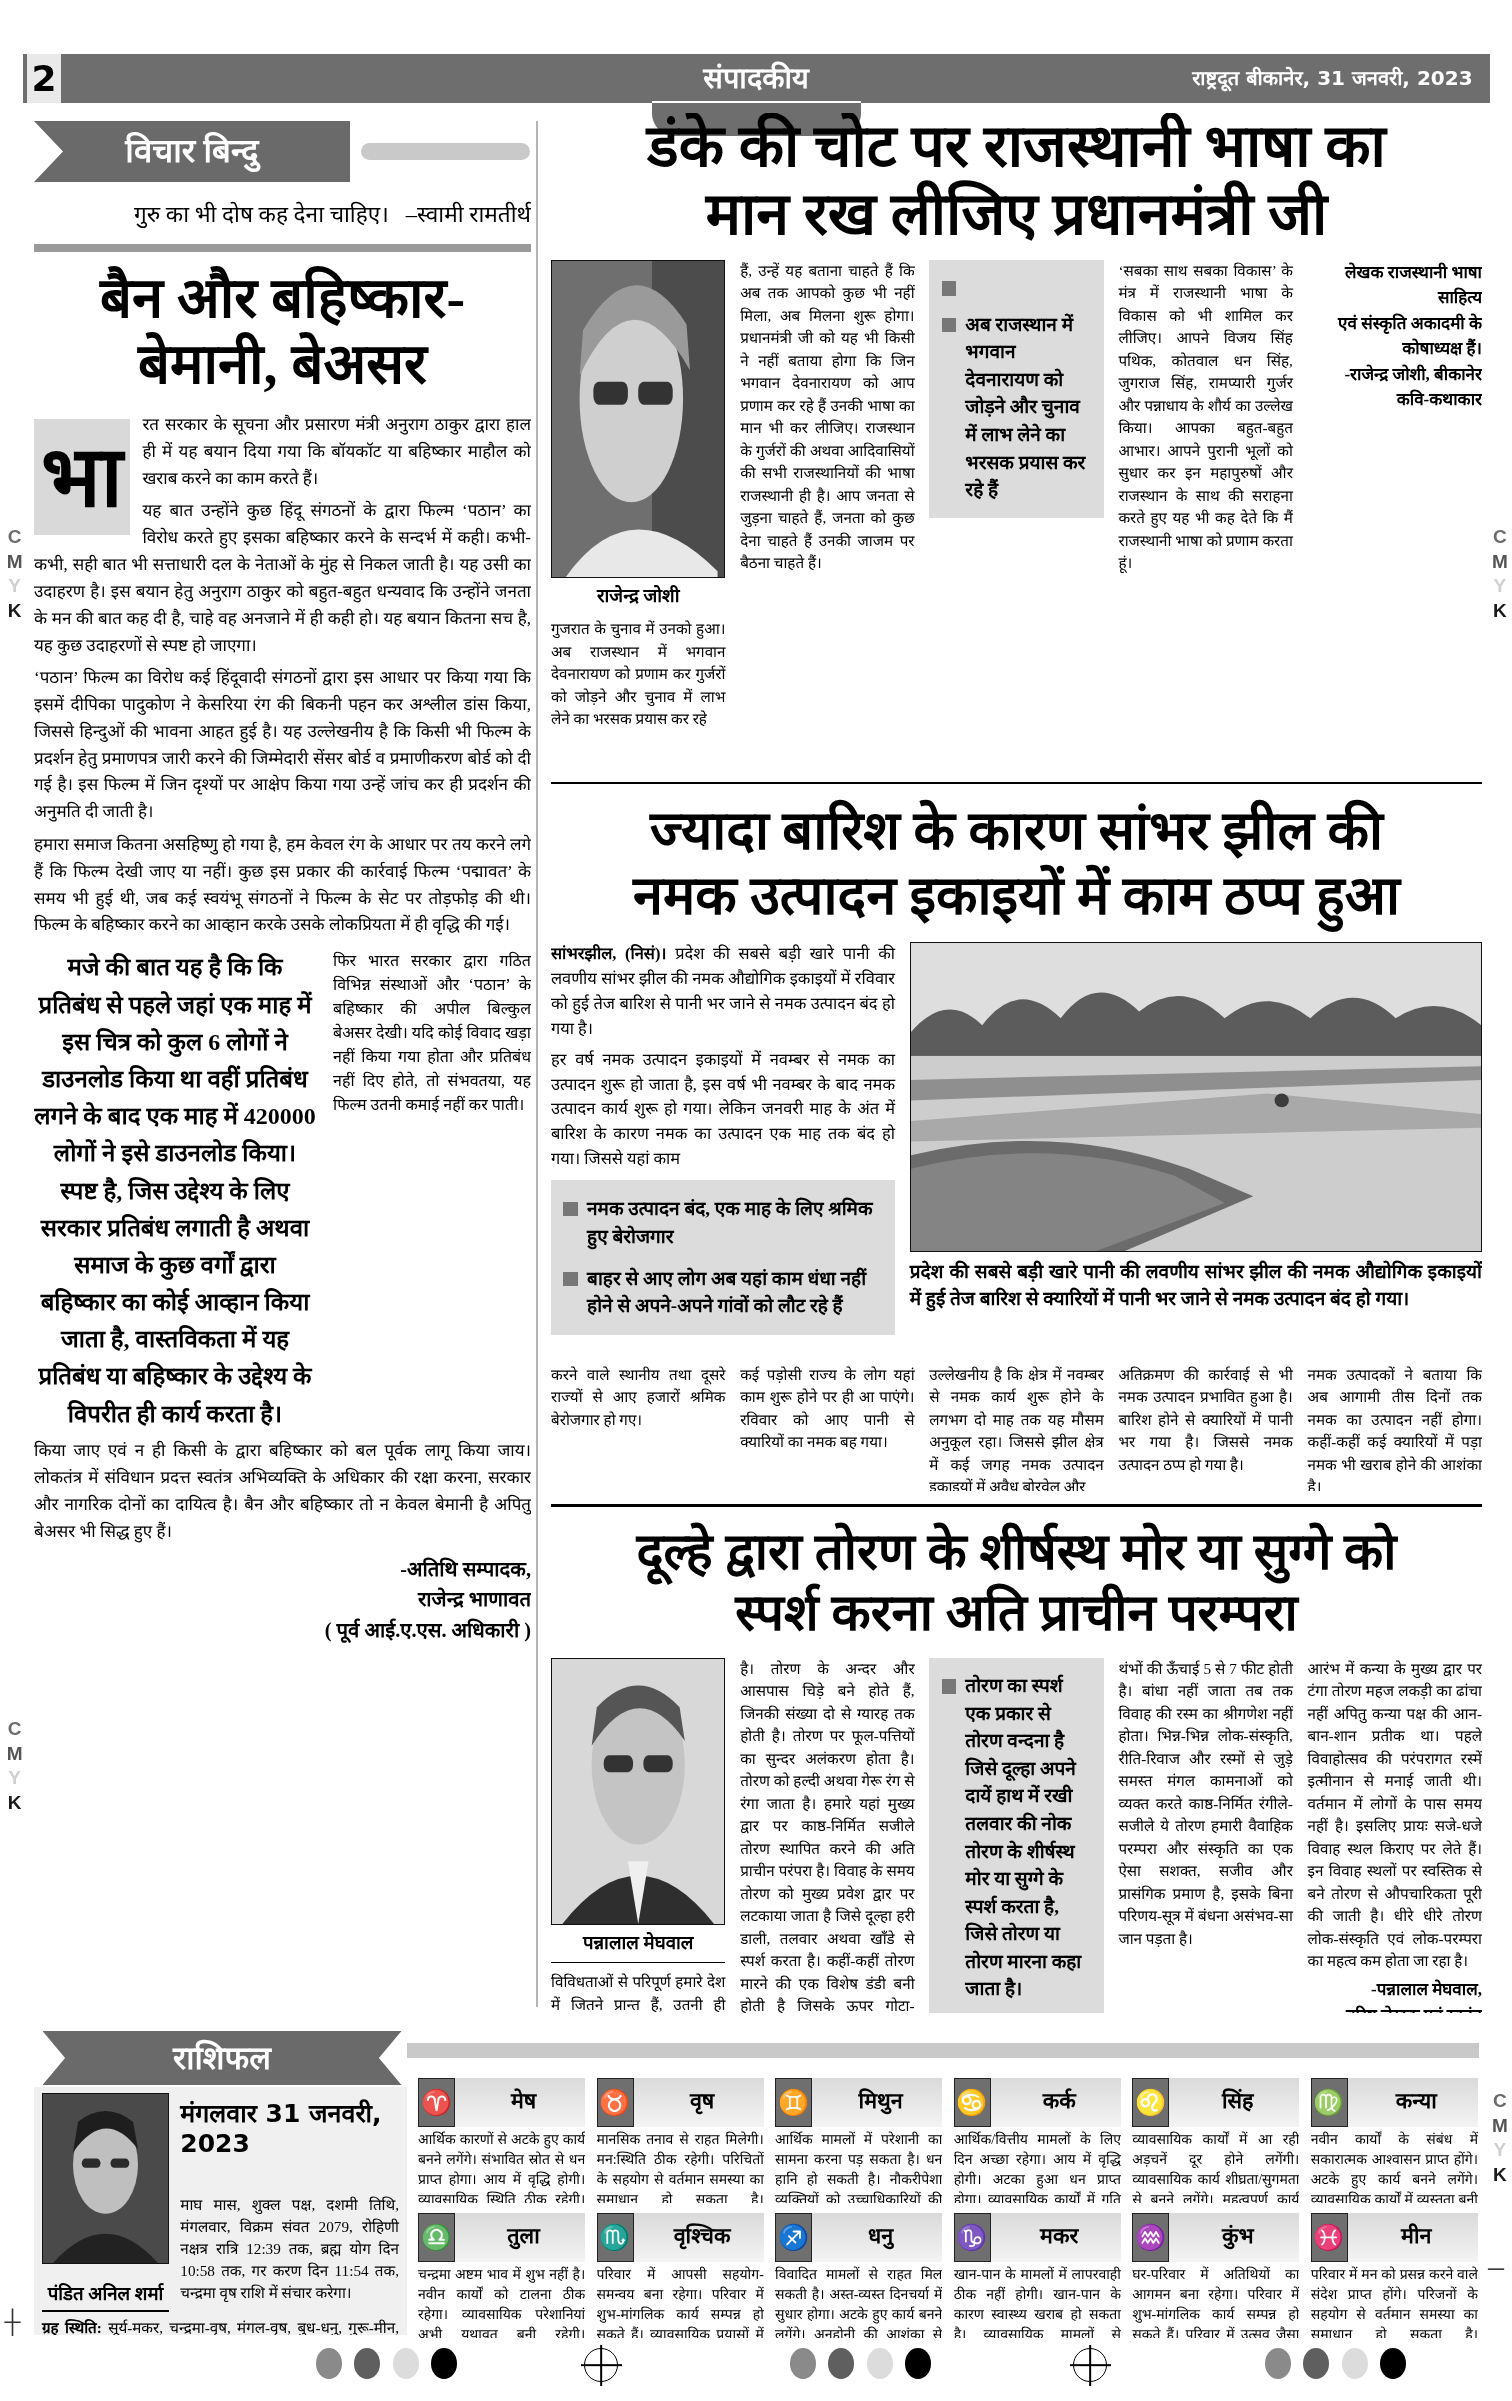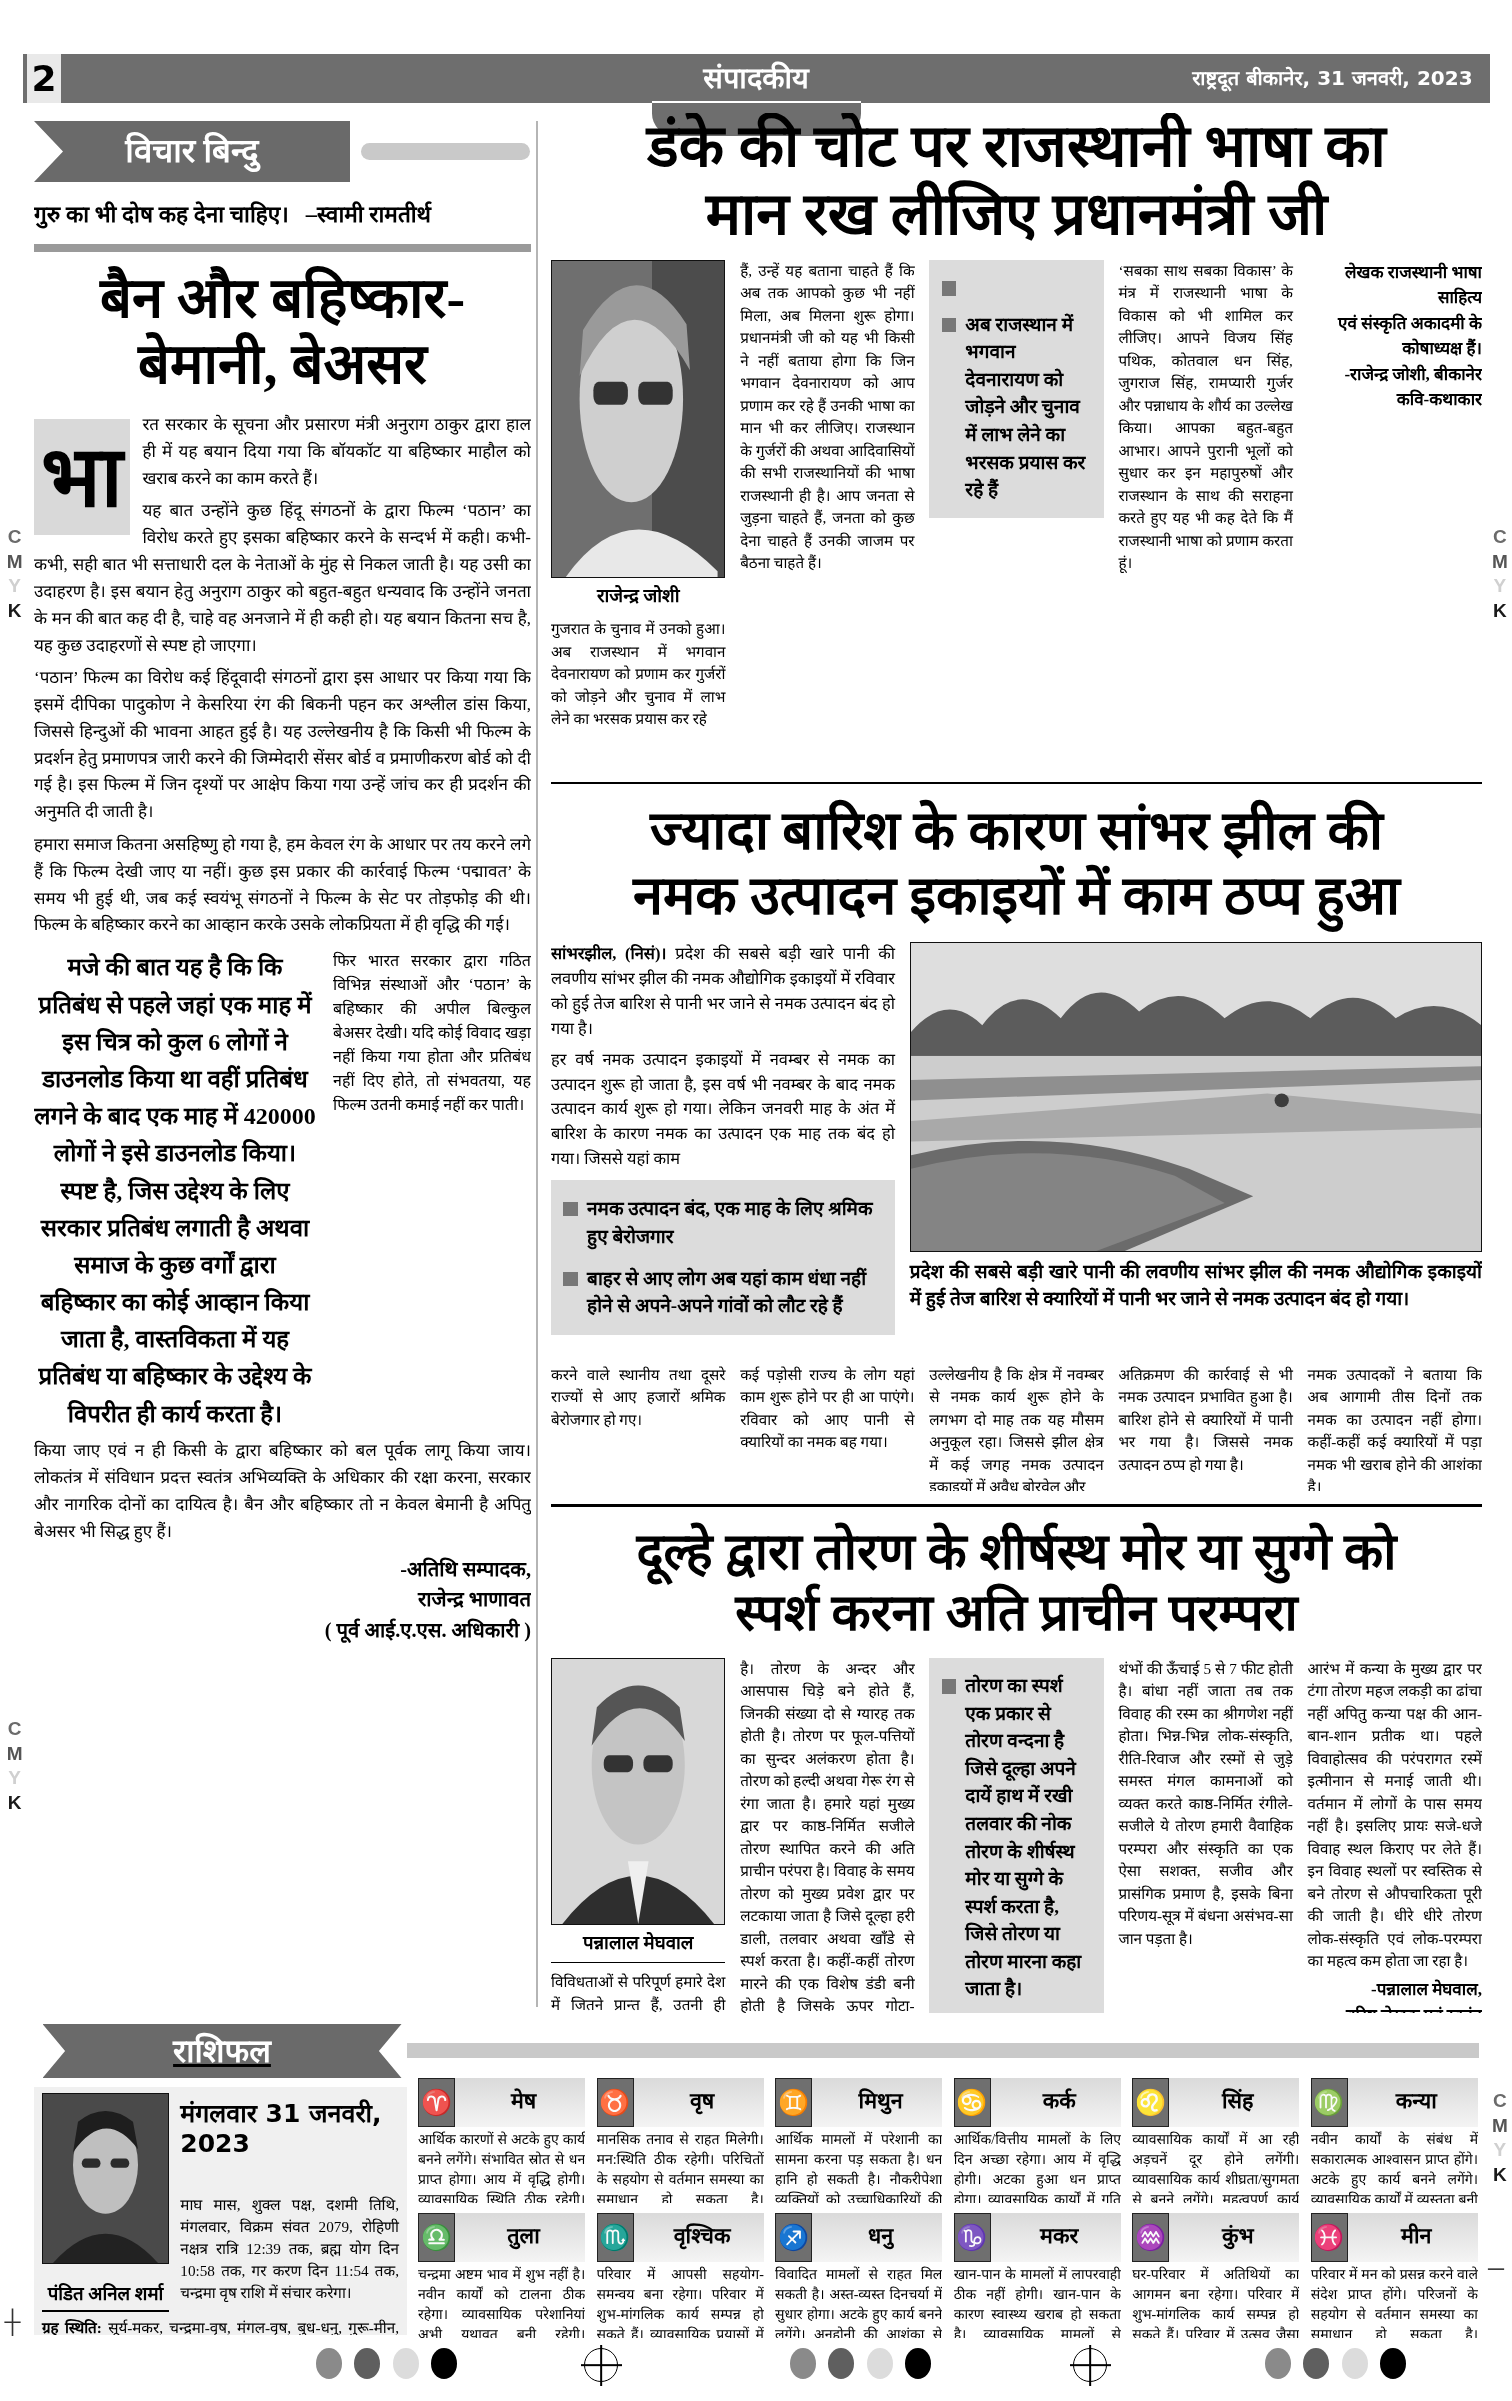--- a/index.html
+++ b/index.html
@@ -17,21 +17,21 @@
   .header-tab{left:652px;top:101px;width:209px;height:33px;background:#6e6e6e;
            border-radius:0 0 22.6px 22.6px;border-top:2.3px solid #fff;}
   
   .leftcol{left:34px;top:121px;width:497px;height:1889px;overflow:hidden;}
   .vrule{left:536px;top:121px;width:2.3px;height:1886px;background:#b5b5b5;}
   .vb-banner{position:relative;width:316px;height:61px;background:#6a6a6a;
       clip-path:polygon(0 0,100% 0,100% 100%,0 100%,29px 50%);}
   .vb-banner span{display:block;text-align:center;color:#fff;font-weight:bold;
       font-size:33px;line-height:61px;}
   .vb-bar{position:absolute;left:327px;top:21.5px;width:169px;height:17px;background:#c9c9c9;border-radius:8.5px;}
-  .quote-line{margin-top:16px;font-weight:bold;font-size:22.6px;text-align:left;}
+  .quote-line{margin-top:16px;font-weight:normal;font-size:22.6px;text-align:right;}
   .gray-rule{margin-top:14.7px;height:8px;background:#9a9a9a;}
   .lc-headline{margin-top:13.6px;font-weight:bold;font-size:56px;line-height:1.18;text-align:center;}
   .dropcap{float:left;width:96px;height:116px;background:#d9d9d9;font-weight:bold;
       font-size:85px;line-height:116px;text-align:center;margin:6.8px 12.4px 3.4px 0;}
   .lc-body p{font-size:17px;line-height:1.58;text-align:justify;margin:0 0 5.6px 0;}
   .pullrow{display:flex;gap:17px;margin:10.2px 0 5.6px 0;}
   .pullquote{flex:0 0 282px;font-weight:bold;font-size:24px;line-height:1.55;text-align:center;}
   .pullside{flex:1;font-size:16px;line-height:1.5;text-align:justify;}
   .lc-byline{margin-top:8px;text-align:right;font-weight:bold;font-size:20.3px;line-height:1.5;}
   
@@ -51,22 +51,22 @@
   .black-rule{height:2.8px;background:#000;margin:13.6px 0;}
   .byline-b{font-weight:bold;text-align:right;font-size:17px;line-height:1.5;}
   .dateline{font-weight:bold;}
   .samb-row{display:flex;gap:14.7px;}
   .samb-left{flex:0 0 344px;font-size:16.4px;line-height:1.52;text-align:justify;}
   .samb-right{flex:1;}
   .samb-caption{font-weight:bold;font-size:19px;line-height:1.4;text-align:justify;margin-top:6.8px;}
   .samb-bottom{display:flex;gap:14.7px;margin-top:20px;height:127px;overflow:hidden;}
   
   .rashifal{left:34px;top:2024px;width:1444px;height:313px;overflow:visible;}
-  .rf-ribbon{position:absolute;left:8.5px;top:0;width:359px;height:54px;background:#6a6a6a;
-     clip-path:polygon(0 0,100% 0,calc(100% - 22.6px) 50%,100% 100%,0 100%,22.6px 50%);text-decoration:underline;}
+  .rf-ribbon{position:absolute;left:8.5px;top:7px;width:359px;height:54px;background:#6a6a6a;
+     clip-path:polygon(0 0,100% 0,calc(100% - 22.6px) 50%,100% 100%,0 100%,22.6px 50%);}
   .rf-ribbon span{display:block;text-align:center;color:#fff;font-weight:bold;font-size:32px;line-height:54px;}
   .rf-bar{position:absolute;left:373px;top:19px;width:1072px;height:14.7px;background:#c9c9c9;}
   .rf-left{position:absolute;left:0;top:63px;width:373px;height:248px;background:#f0f0f0;
      padding:5.6px 8px;box-sizing:border-box;overflow:hidden;}
   .rf-left-top{display:flex;gap:11.3px;}
   .rf-photo{flex:0 0 127px;}
   .rf-astro-cap{text-align:center;font-weight:bold;font-size:18.6px;margin-top:16px;
      border-bottom:2.3px solid #000;padding-bottom:5.6px;}
   .rf-date{font-weight:bold;font-size:25px;margin:2.3px 0 5.6px 0;}
   .rf-text{font-size:15.2px;line-height:1.45;text-align:justify;margin-top:36px;}

